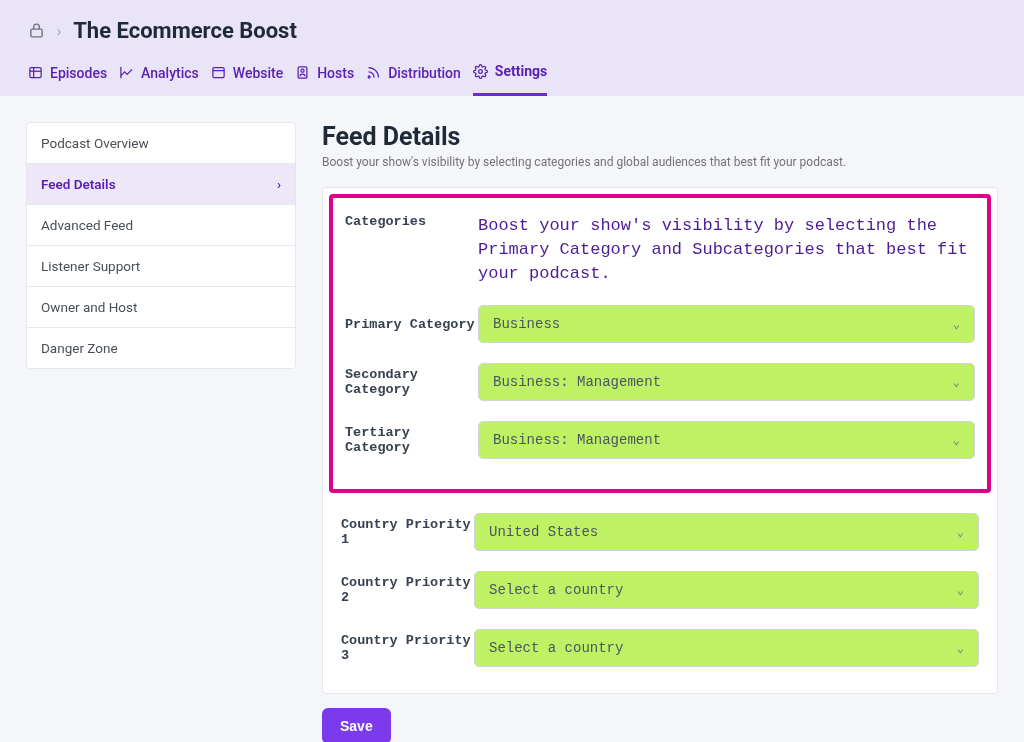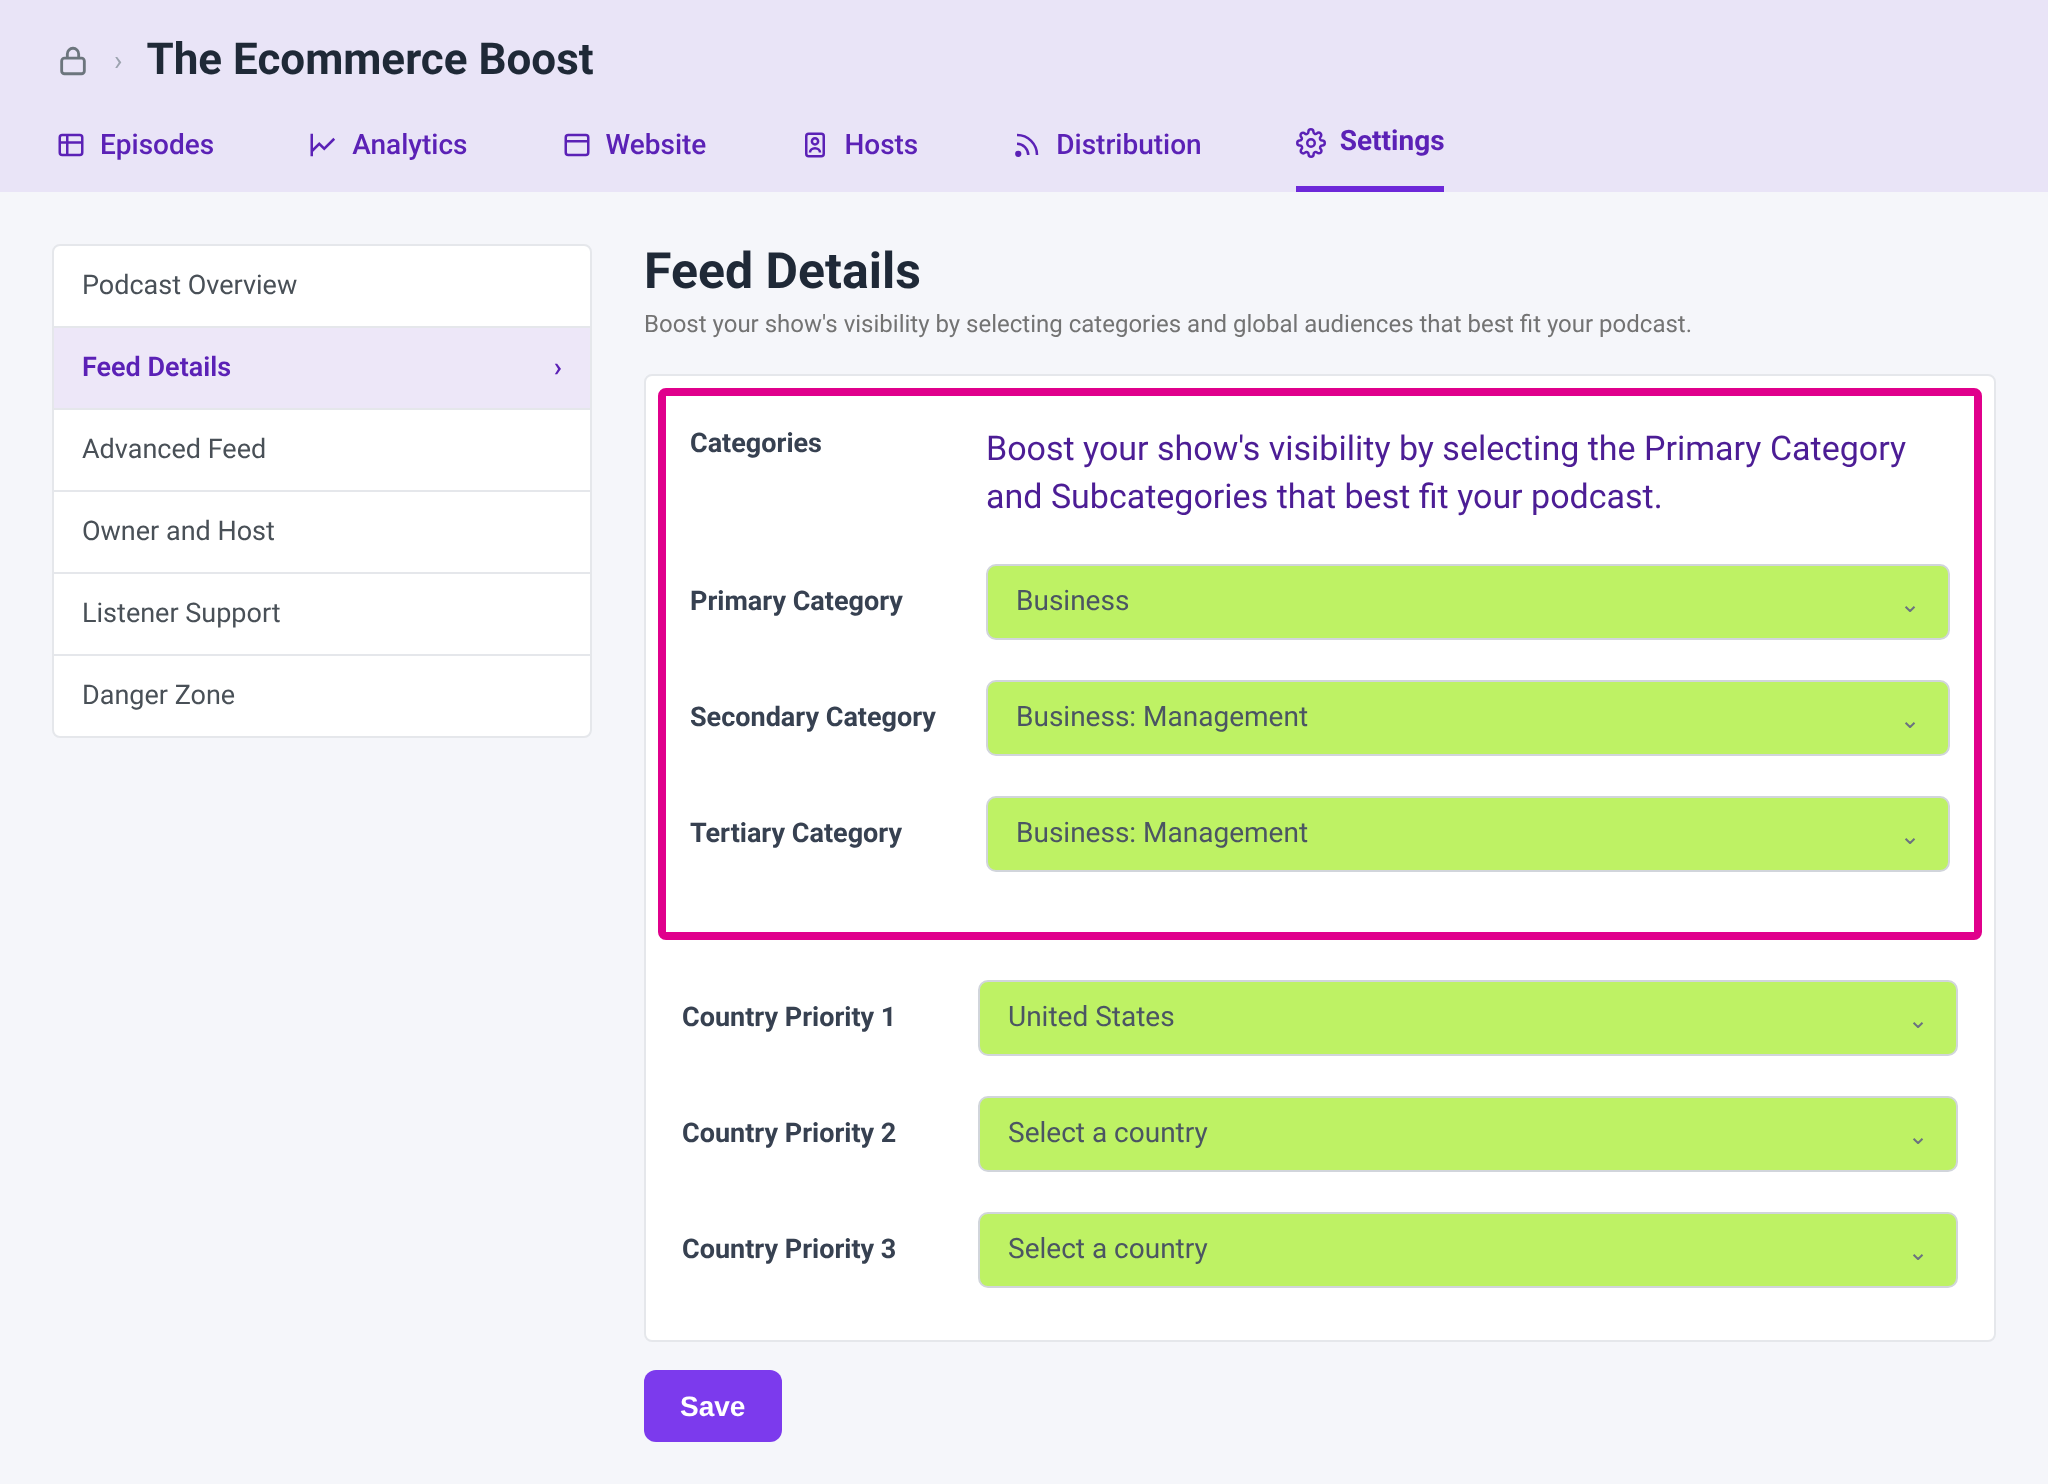--- a/index.html
+++ b/index.html
@@ -28,21 +28,21 @@
       color: #9ca3af;
       font-size: 14px;
     }
     .bc-title {
       font-size: 22px;
       font-weight: 700;
       color: #1f2937;
     }
     .tabs {
       display: flex;
-      gap: 47px;
+      gap: 12px;
     }
     .tab {
       display: flex;
       align-items: center;
       gap: 7px;
       color: #5b21b6;
       font-size: 14px;
       font-weight: 500;
       padding-bottom: 14px;
       cursor: pointer;
@@ -102,21 +102,22 @@
     .highlight-box {
       border: 4px solid #e0008c;
       border-radius: 4px;
       padding: 16px 12px 18px 12px;
       margin-bottom: 14px;
     }
     .form-row {
       display: flex;
       align-items: center;
       margin-bottom: 20px;
-      gap: 16px;
+      gap: 1px;
+      font-family: Liberation Mono, monospace;
     }
     .form-row:last-child { margin-bottom: 12px; }
     .form-row.with-desc { align-items: flex-start; }
     .form-label {
       width: 132px;
       flex-shrink: 0;
       font-weight: 700;
       color: #374151;
       font-size: 13.5px;
     }
@@ -225,24 +226,24 @@
       <span>Podcast Overview</span>
     </div>
     <div class="sidebar-item active">
       <span>Feed Details</span>
       <span>›</span>
     </div>
     <div class="sidebar-item">
       <span>Advanced Feed</span>
     </div>
     <div class="sidebar-item">
+      <span>Listener Support</span>
+    </div>
+    <div class="sidebar-item">
       <span>Owner and Host</span>
-    </div>
-    <div class="sidebar-item">
-      <span>Listener Support</span>
     </div>
     <div class="sidebar-item">
       <span>Danger Zone</span>
     </div>
   </div>
 
   <div class="content">
     <h1 class="page-title">Feed Details</h1>
     <p class="page-subtitle">Boost your show's visibility by selecting categories and global audiences that best fit your podcast.</p>
 

